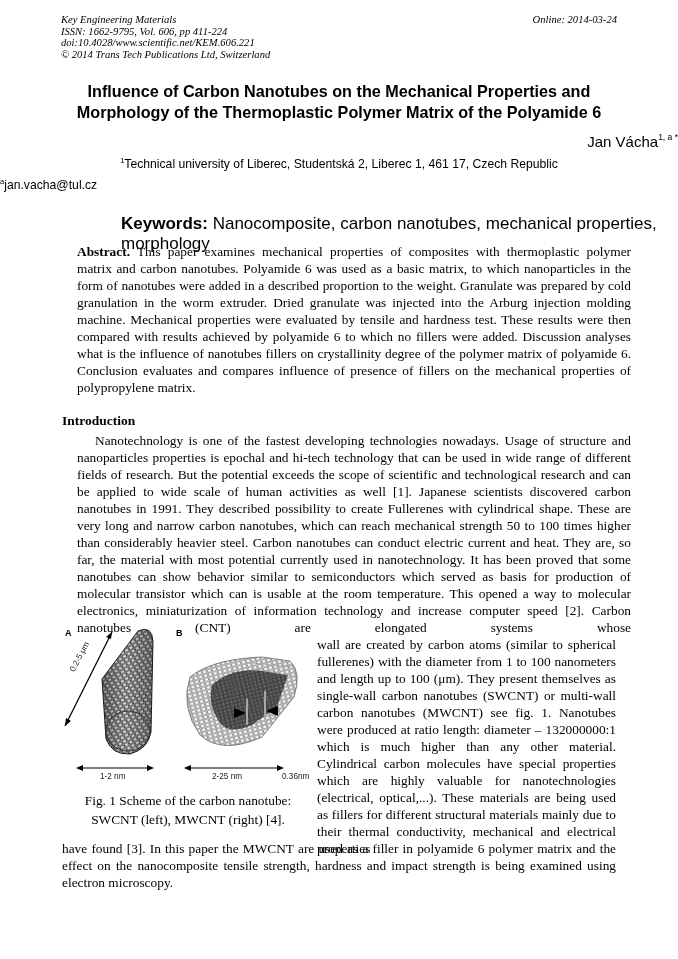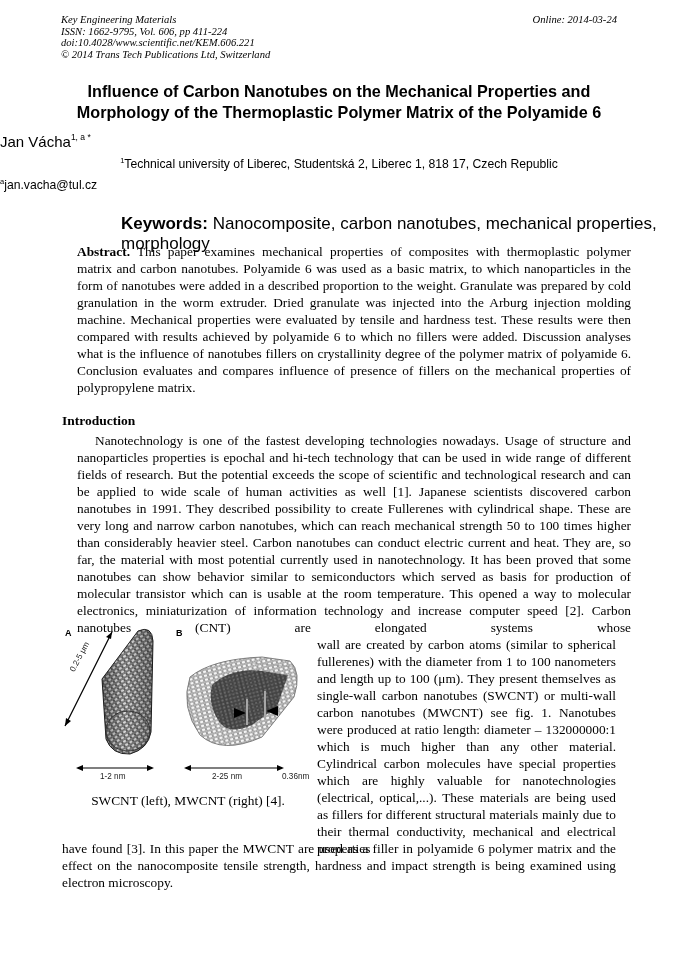--- a/index.html
+++ b/index.html
@@ -4,21 +4,21 @@
 <style>
   html, body { margin: 0; padding: 0; background: #fff; }
   body { width: 678px; height: 959px; position: relative; overflow: hidden; color: #000; }
   .serif { font-family: "Liberation Serif", "DejaVu Serif", serif; }
   .sans { font-family: "Liberation Sans", "DejaVu Sans", sans-serif; }
 
   .hdr-left { position: absolute; left: 61px; top: 14px; font-size: 10.6px; line-height: 11.6px; font-style: italic; }
   .hdr-right { position: absolute; right: 61px; top: 14px; font-size: 10.6px; line-height: 11.6px; font-style: italic; }
 
   .title { position: absolute; left: 40px; width: 598px; top: 81px; text-align: center; font-weight: bold; font-size: 16.2px; line-height: 20.5px; }
-  .author { position: absolute; left: 0; width: 678px; top: 132px; text-align: left; font-size: 15px; }
+  .author { position: absolute; left: 0; width: 678px; top: 132px; text-align: right; font-size: 15px; }
   .author sup { font-size: 8.5px; vertical-align: 7px; }
   .affil { position: absolute; left: 0; width: 678px; top: 156px; text-align: center; font-size: 12.2px; }
   .affil sup, .email sup { font-size: 7.5px; vertical-align: 5px; }
   .email { position: absolute; left: 0; width: 678px; top: 177px; text-align: left; font-size: 12.2px; }
 
   .keywords { position: absolute; left: 77px; top: 214px; font-size: 17px; padding-left: 44px; }
   .keywords b { font-weight: bold; }
 
   .para { position: absolute; left: 77px; width: 554px; font-size: 13.35px; line-height: 17px; text-align: justify; }
   .para b { font-weight: bold; }
@@ -47,21 +47,21 @@
 <div class="hdr-right serif">Online: 2014-03-24</div>
 
 <div class="title sans">
   <div>Influence of Carbon Nanotubes on the Mechanical Properties and</div>
   <div>Morphology of the Thermoplastic Polymer Matrix of the Polyamide 6</div>
 </div>
 <div class="author sans">
   <span>Jan Vácha</span><sup>1, a *</sup>
 </div>
 <div class="affil sans">
-  <sup>1</sup><span>Technical university of Liberec, Studentská 2, Liberec 1, 818 17, Czech Republic</span>
+  <sup>1</sup><span>Technical university of Liberec, Studentská 2, Liberec 1, 461 17, Czech Republic</span>
 </div>
 <div class="email sans">
   <sup>a</sup><span>jan.vacha@tul.cz</span>
 </div>
 
 <div class="keywords sans">
   <b>Keywords:</b><span> Nanocomposite, carbon nanotubes, mechanical properties, morphology</span>
 </div>
 
 <div class="para abstract serif">
@@ -129,18 +129,19 @@
 
   <div class="fig-lbl" style="left:3px; top:1px;">A</div>
   <div class="fig-lbl" style="left:114px; top:1px;">B</div>
   <div class="fig-dim" style="left:6px; top:42px; transform: rotate(-62deg); transform-origin: left top; white-space:nowrap;">0.2-5 μm</div>
   <div class="fig-dim" style="left:38px; top:145px;">1-2 nm</div>
   <div class="fig-dim" style="left:220px; top:98px;margin-top:47px;">0.36nm</div>
   <div class="fig-dim" style="left:150px; top:145px;">2-25 nm</div>
 </div>
 
 <div class="caption serif">
+  <div>Fig. 1 Scheme of the carbon nanotube:</div>
   <div>SWCNT (left), MWCNT (right) [4].</div>
 </div>
 
 <div class="right-col serif j-last">wall are created by carbon atoms (similar to spherical fullerenes) with the diameter from 1 to 100 nanometers and length up to 100 (μm). They present themselves as single-wall carbon nanotubes (SWCNT) or multi-wall carbon nanotubes (MWCNT) see fig. 1. Nanotubes were produced at ratio length: diameter – 132000000:1 which is much higher than any other material. Cylindrical carbon molecules have special properties which are highly valuable for nanotechnologies (electrical, optical,...). These materials are being used as fillers for different structural materials mainly due to their thermal conductivity, mechanical and electrical properties</div>
 
 <div class="tail serif">have found [3]. In this paper the MWCNT are used as a filler in polyamide 6 polymer matrix and the effect on the nanocomposite tensile strength, hardness and impact strength is being examined using electron microscopy.</div>
 
 </body></html>

